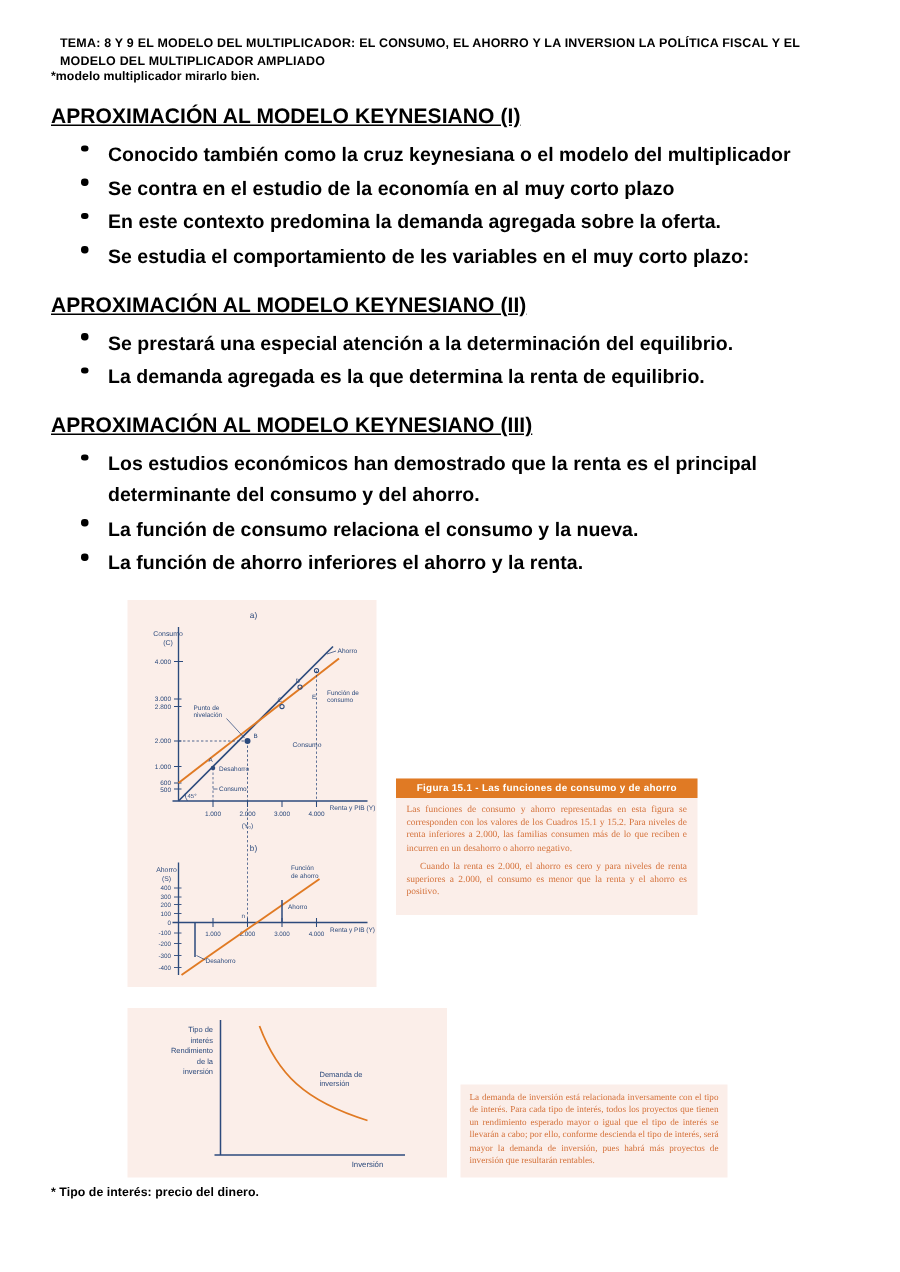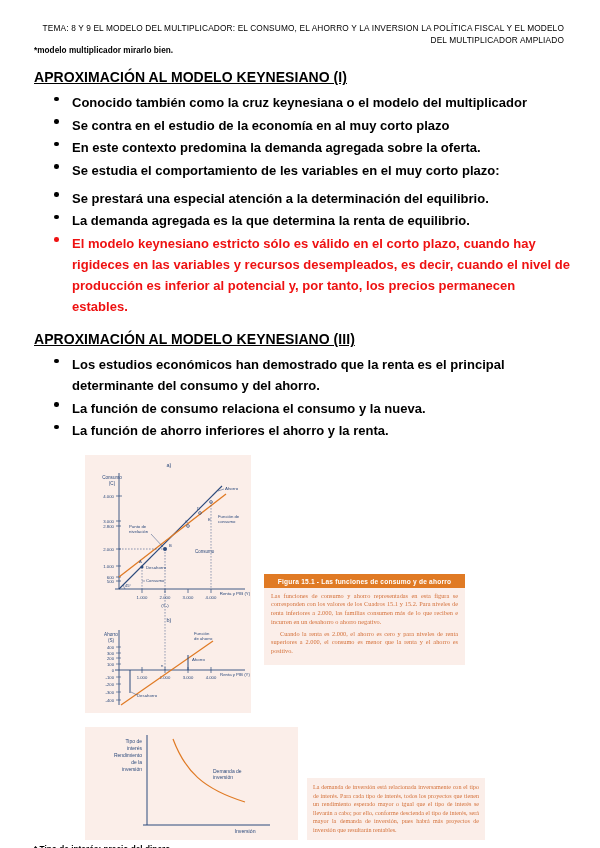--- a/index.html
+++ b/index.html
@@ -12,23 +12,23 @@
     color: #000000;
     overflow: hidden;
   }
   .page {
     position: relative;
     width: 600px;
     height: 848px;
     padding: 22px 30px 0 34px;
   }
   .doc-title {
-    text-align: right;
+    text-align: left;
     font-size: 8.3px;
-    font-weight: normal;
+    font-weight: bold;
     line-height: 1.45;
     letter-spacing: 0.15px;
     margin: 0 6px 0 6px;
     color: #000;
   }
   .note-line {
     font-size: 8.2px;
     font-weight: bold;
     margin-bottom: 0;
     letter-spacing: 0.05px;
@@ -158,24 +158,24 @@
   <div class="note-line">*modelo multiplicador mirarlo bien.</div>
 
   <div class="sec-head">APROXIMACIÓN AL MODELO KEYNESIANO (I)</div>
   <ul class="blist">
     <li>Conocido también como la cruz keynesiana o el modelo del multiplicador</li>
     <li>Se contra en el estudio de la economía en al muy corto plazo</li>
     <li>En este contexto predomina la demanda agregada sobre la oferta.</li>
     <li>Se estudia el comportamiento de les variables en el muy corto plazo:</li>
   </ul>
 
+  <div class="sec-head">APROXIMACIÓN AL MODELO KEYNESIANO (II)</div>
   <ul class="blist">
     <li>Se prestará una especial atención a la determinación del equilibrio.</li>
     <li>La demanda agregada es la que determina la renta de equilibrio.</li>
-    <li class="red">El modelo keynesiano estricto sólo es válido en el corto plazo, cuando hay rigideces en las variables y recursos desempleados, es decir, cuando el nivel de producción es inferior al potencial y, por tanto, los precios permanecen estables.</li>
   </ul>
 
   <div class="sec-head">APROXIMACIÓN AL MODELO KEYNESIANO (III)</div>
   <ul class="blist">
     <li>Los estudios económicos han demostrado que la renta es el principal determinante del consumo y del ahorro.</li>
     <li>La función de consumo relaciona el consumo y la nueva.</li>
     <li>La función de ahorro inferiores el ahorro y la renta.</li>
   </ul>
 
   <div class="fig-wrap">

